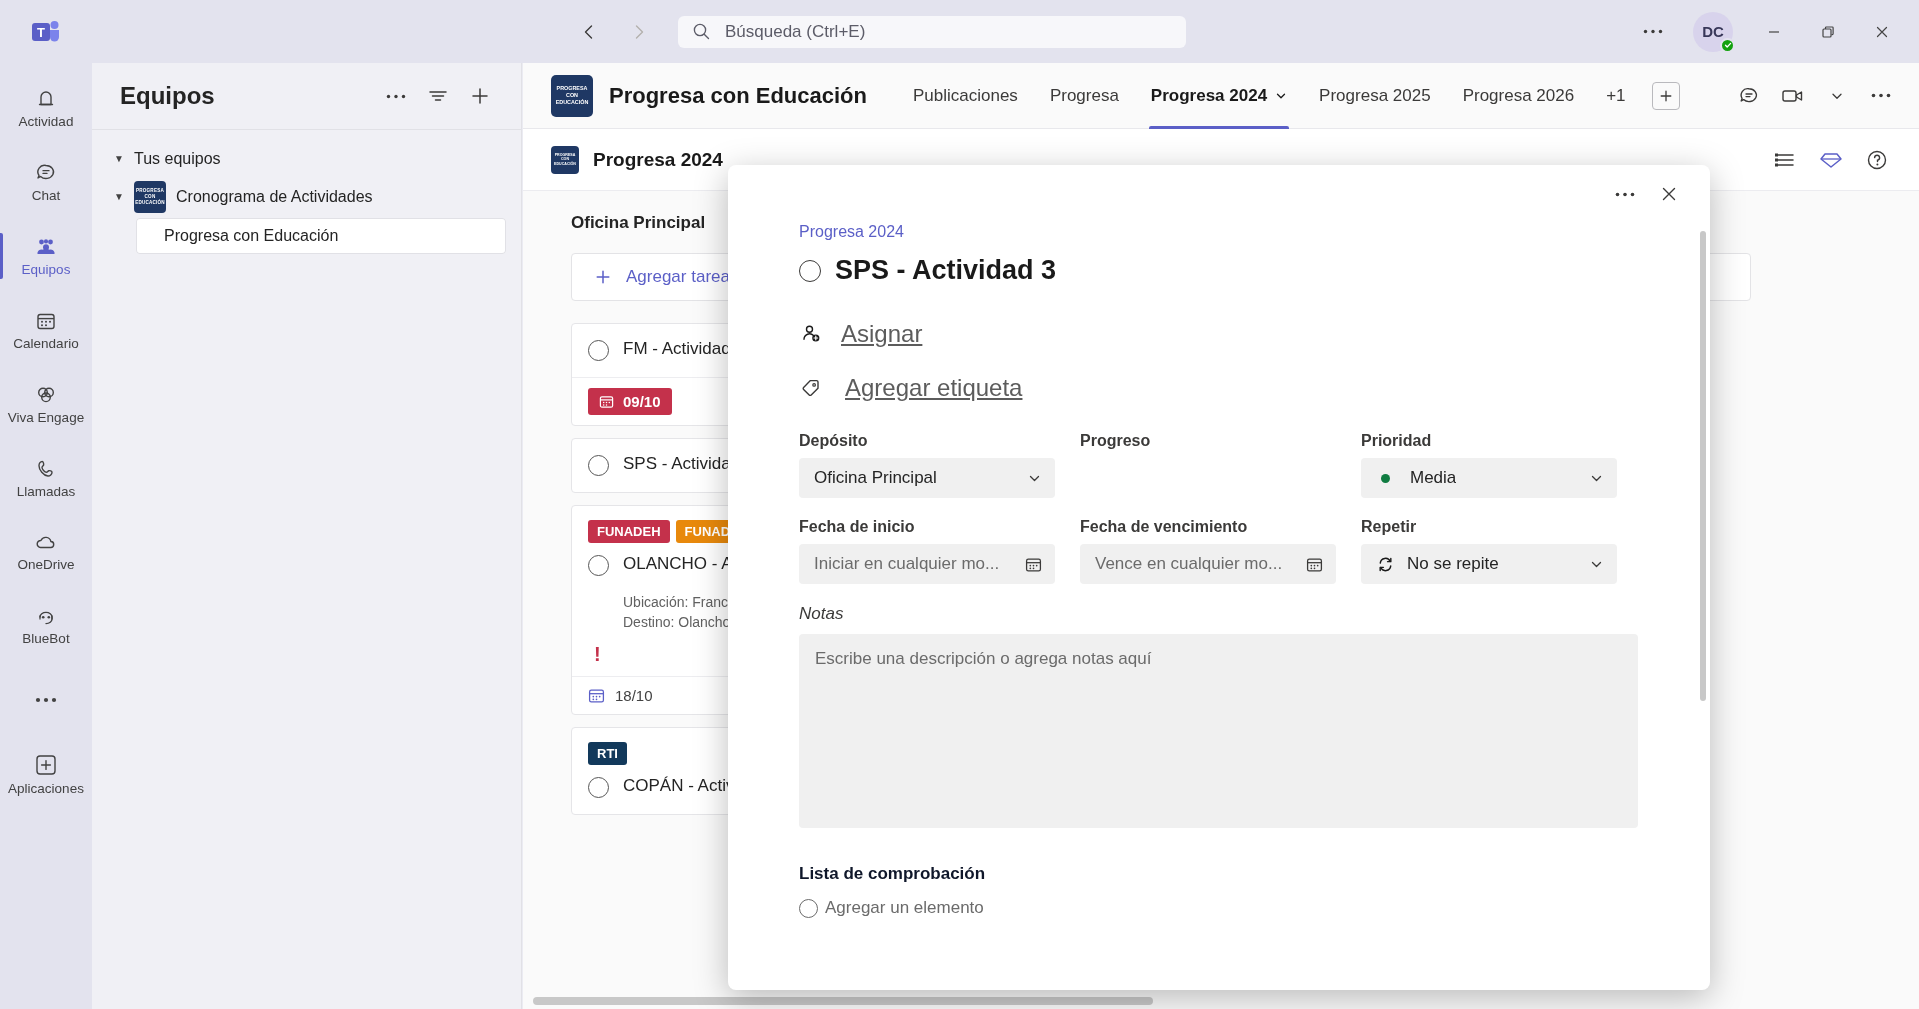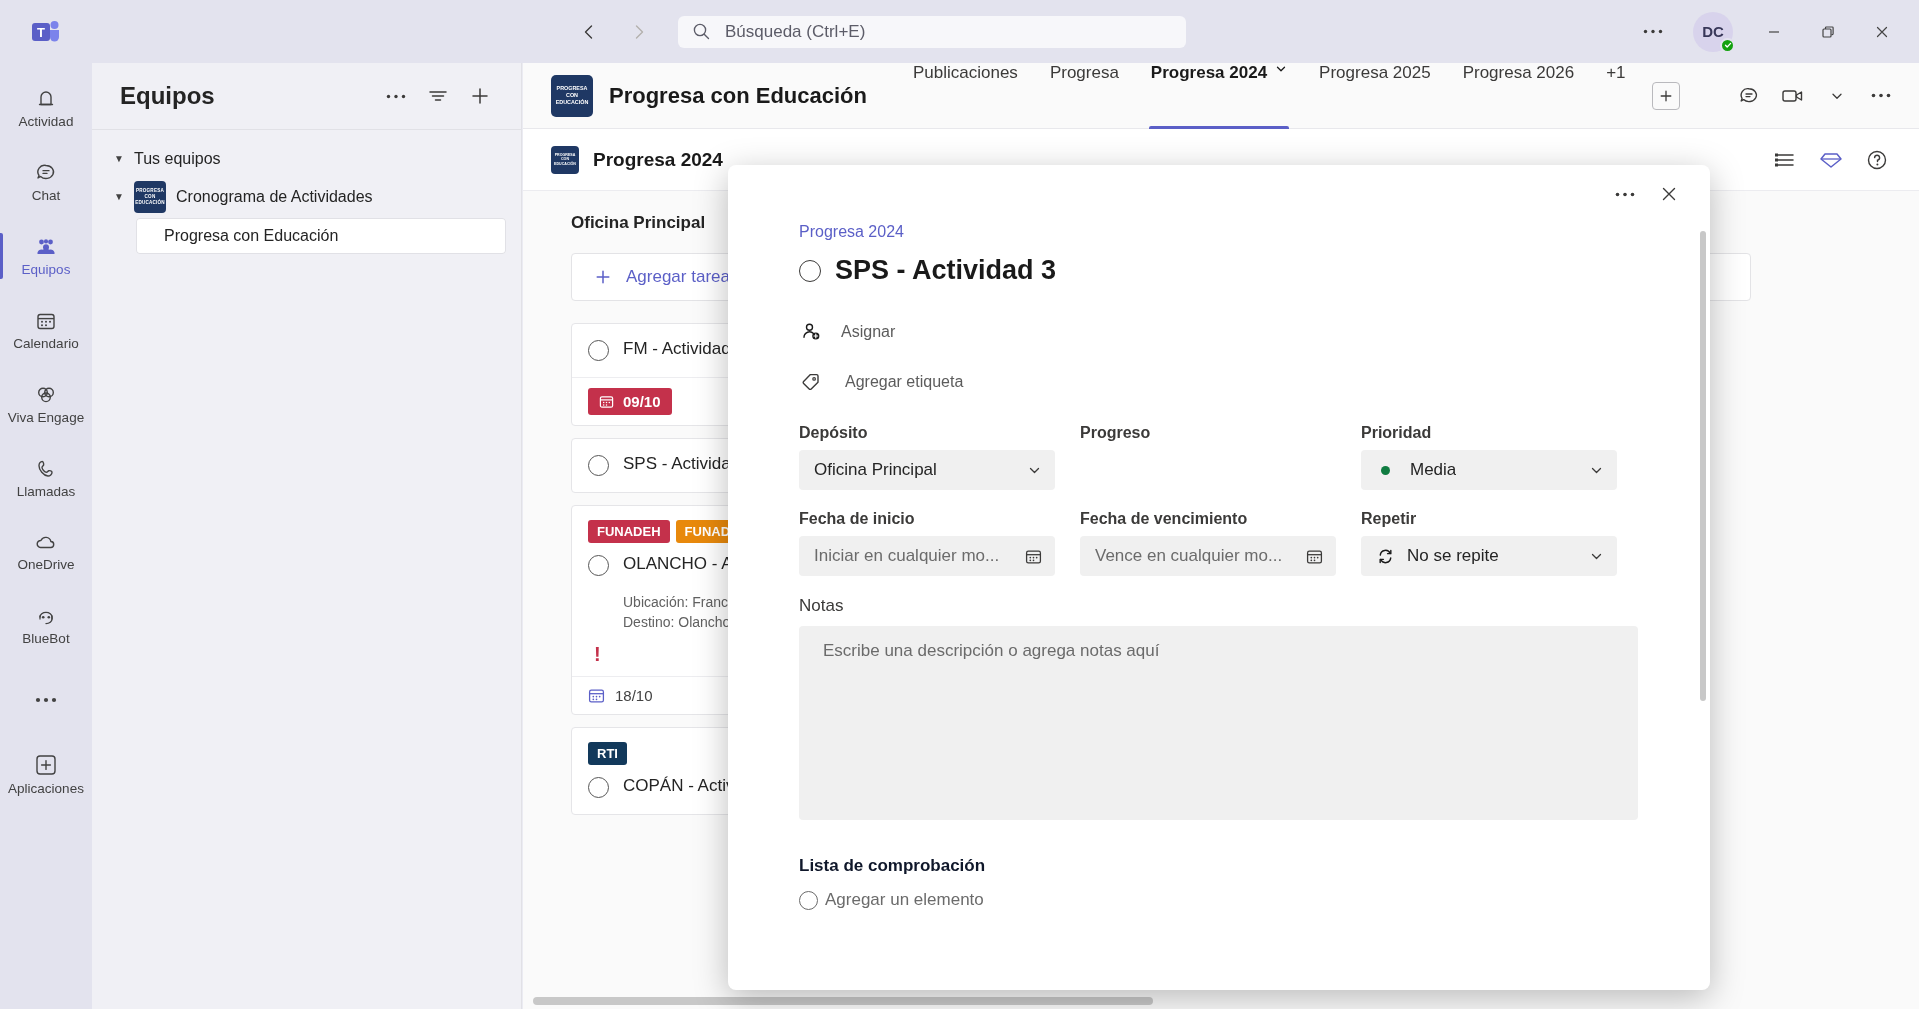--- a/index.html
+++ b/index.html
@@ -99,21 +99,21 @@
     border-bottom: 1px solid #e8e8ec; background:#fafafa;
   }
   .chan-logo {
     width: 42px; height: 42px; border-radius: 5px; background: #1f3864;
     color:#fff; font-size: 5.4px; font-weight:700; text-align:center; line-height:1.25;
     display:flex; align-items:center; justify-content:center; padding:3px;
   }
   .chan-title { font-size: 22px; font-weight: 700; color: #1a1a1a; }
   .tabs { display:flex; align-items:center; gap: 0; margin-left: 14px; }
   .tab {
-    position: relative; height: 66px; display:flex; gap:8px;
+    position: relative; height: 66px; display:flex; align-items:center; gap:8px;
     padding: 0 16px; font-size: 17px; color: #3b3a39; cursor:pointer;
   }
   .tab.active { font-weight: 700; color:#1a1a1a; }
   .tab.active::after {
     content:""; position:absolute; left: 14px; right: 14px; bottom: 0; height: 3px;
     background: #5b5fc7; border-radius: 2px 2px 0 0;
   }
   .tab-plus {
     width: 28px; height: 28px; margin-left: 10px; border:1px solid #b9b9bd; border-radius: 4px;
     display:flex; align-items:center; justify-content:center; color:#3b3a39; cursor:pointer;
@@ -193,38 +193,38 @@
   .dlg-top { height: 58px; display:flex; align-items:center; justify-content:flex-end;
     gap: 6px; padding-right: 22px; }
   .dlg-ib { width: 38px; height: 38px; display:flex; align-items:center; justify-content:center;
     color:#3b3a39; cursor:pointer; border-radius:4px; font-size: 20px; }
   .dlg-body { padding: 0 72px 0 71px; }
   .dlg-bucketlink { color:#5b5fc7; font-size: 16px; margin-bottom: 14px; cursor:pointer; }
   .dlg-titlerow { display:flex; align-items:center; gap: 14px; margin-bottom: 34px; }
   .dlg-circle { width: 22px; height: 22px; border-radius:50%; border: 1.7px solid #3b3a39; flex:0 0 22px; }
   .dlg-title { font-size: 27px; font-weight: 700; color:#1a1a1a; }
   .dlg-ghostrow { display:flex; align-items:center; gap: 18px; margin-bottom: 26px; cursor:pointer; }
-  .dlg-ghostrow .lbl { font-size: 16px; color:#5c5c5c; }
+  .dlg-ghostrow .lbl { font-size: 24px; color:#5c5c5c;text-decoration:underline; }
 
   .fieldgrid { display:flex; gap: 25px; margin-bottom: 20px; }
   .field { width: 256px; }
   .field-label { font-size: 16px; font-weight: 700; color:#3b3a39; margin-bottom: 8px; }
   .control {
     height: 40px; background:#f0f0f0; border-radius: 4px; display:flex; align-items:center;
     padding: 0 12px 0 14px; gap: 12px; cursor:pointer; border: 1px solid transparent;
   }
   .control .val { font-size: 17px; color:#242424; white-space:nowrap; overflow:hidden; text-overflow: ellipsis; }
   .control .val.ph { color:#6b6b6b; }
   .control .chev { margin-left:auto; color:#3b3a39; display:flex; align-items:center; }
   .dot-status { width: 15px; height:15px; border-radius:50%; border:1.6px solid #3b3a39; flex:0 0 15px; }
   .dot-prio { width: 9px; height: 9px; border-radius:50%; background:#107c41; flex:0 0 9px; margin-left: 5px; }
 
-  .notes-label { font-size: 17px; color:#3b3a39; margin: 16px 0 10px; }
+  .notes-label { font-size: 17px; color:#3b3a39; margin: 16px 0 10px; font-style: italic; }
   .notes-box {
-    height: 194px; background:#f0f0f0; border-radius: 4px; padding: 15px 24px;
+    height: 194px; background:#f0f0f0; border-radius: 4px; padding: 15px 16px;
     font-size: 17px; color:#6b6b6b; cursor: text;
   }
   .check-label { font-size: 17px; font-weight: 700; color:#0f172a; margin: 36px 0 14px; }
   .check-row { display:flex; align-items:center; gap: 7px; cursor:pointer; }
   .check-circle { width: 19px; height:19px; border-radius:50%; border:1.5px solid #6b6b6b; flex:0 0 19px; }
   .check-row .lbl { font-size: 17px; color:#6b6b6b; }
 
   .dlg-scroll {
     position:absolute; right: 4px; top: 66px; width: 6px; height: 470px;
     background:#c8c8c8; border-radius: 3px; cursor:pointer;

